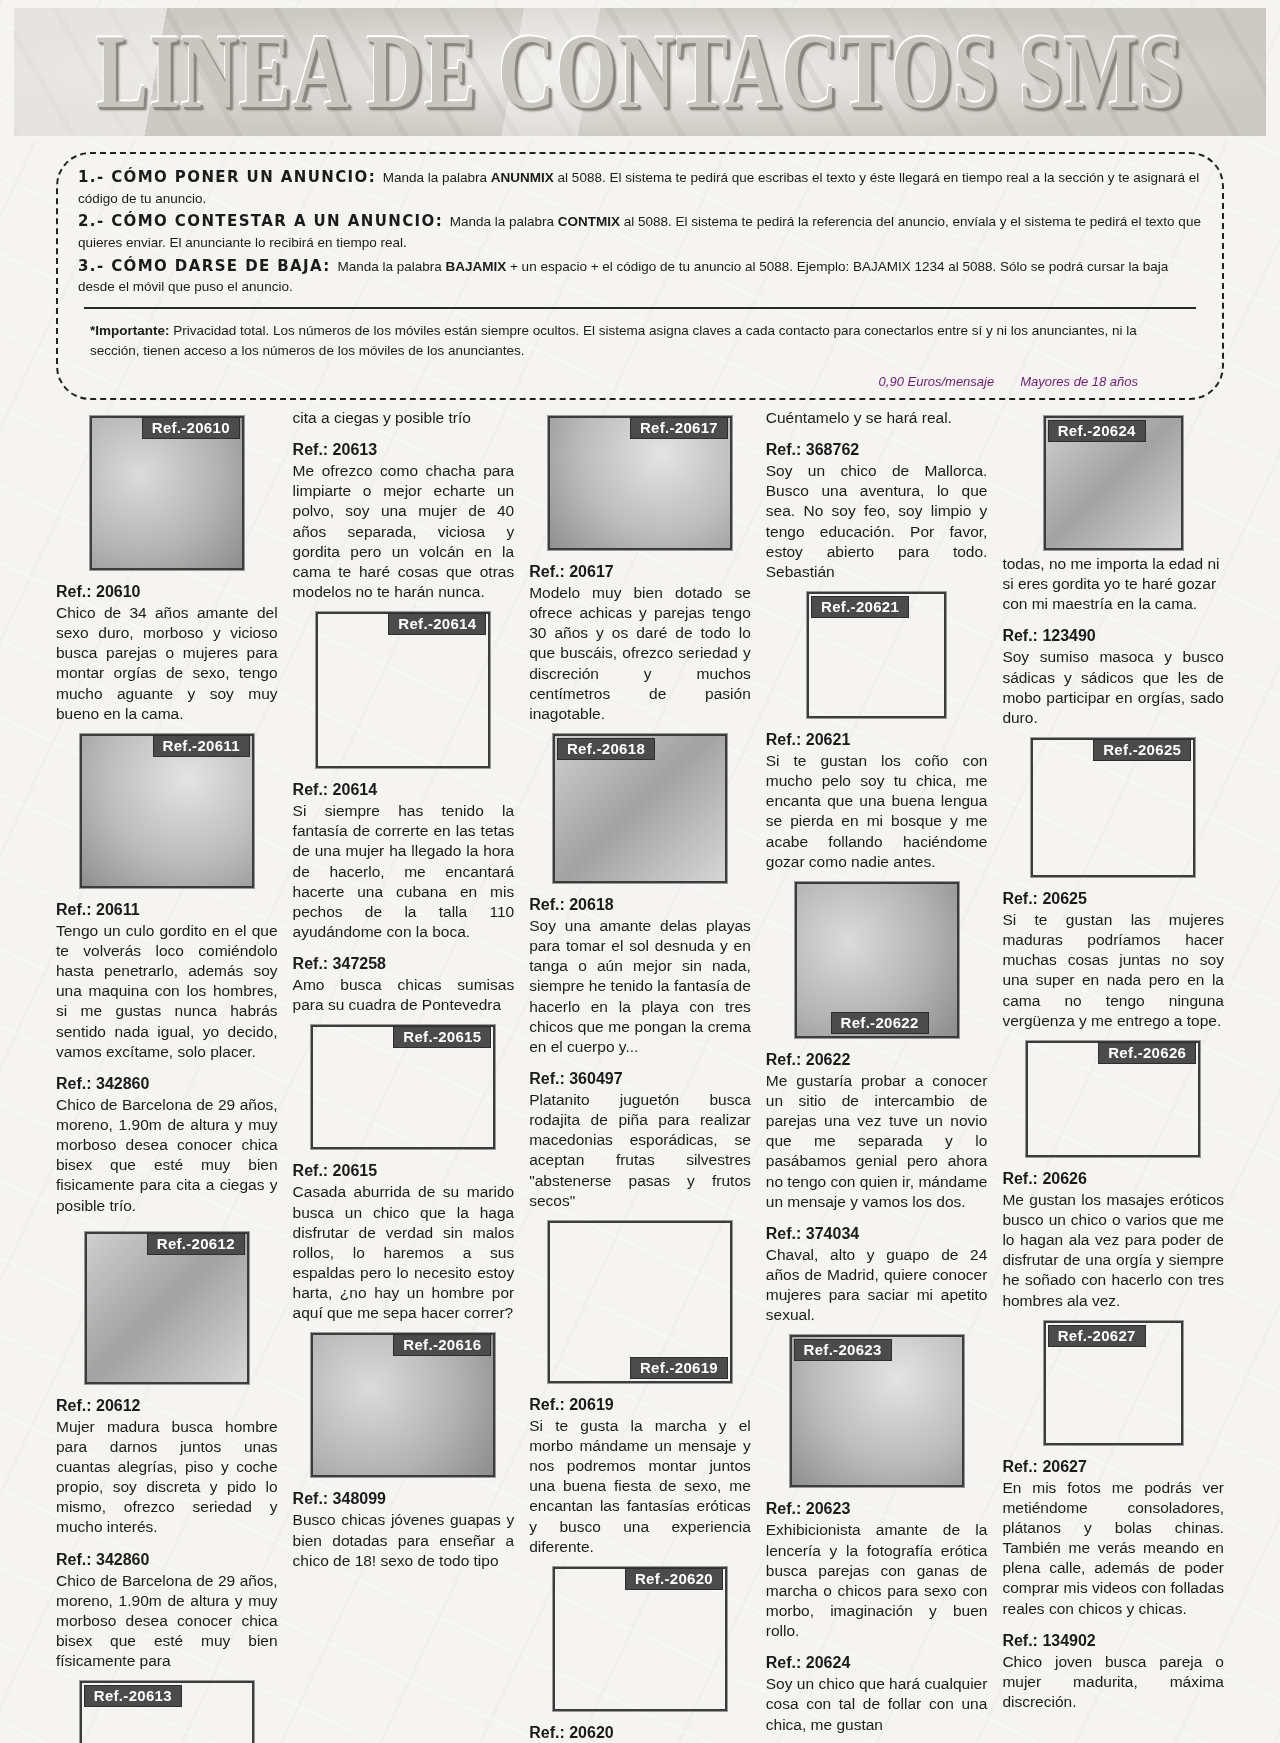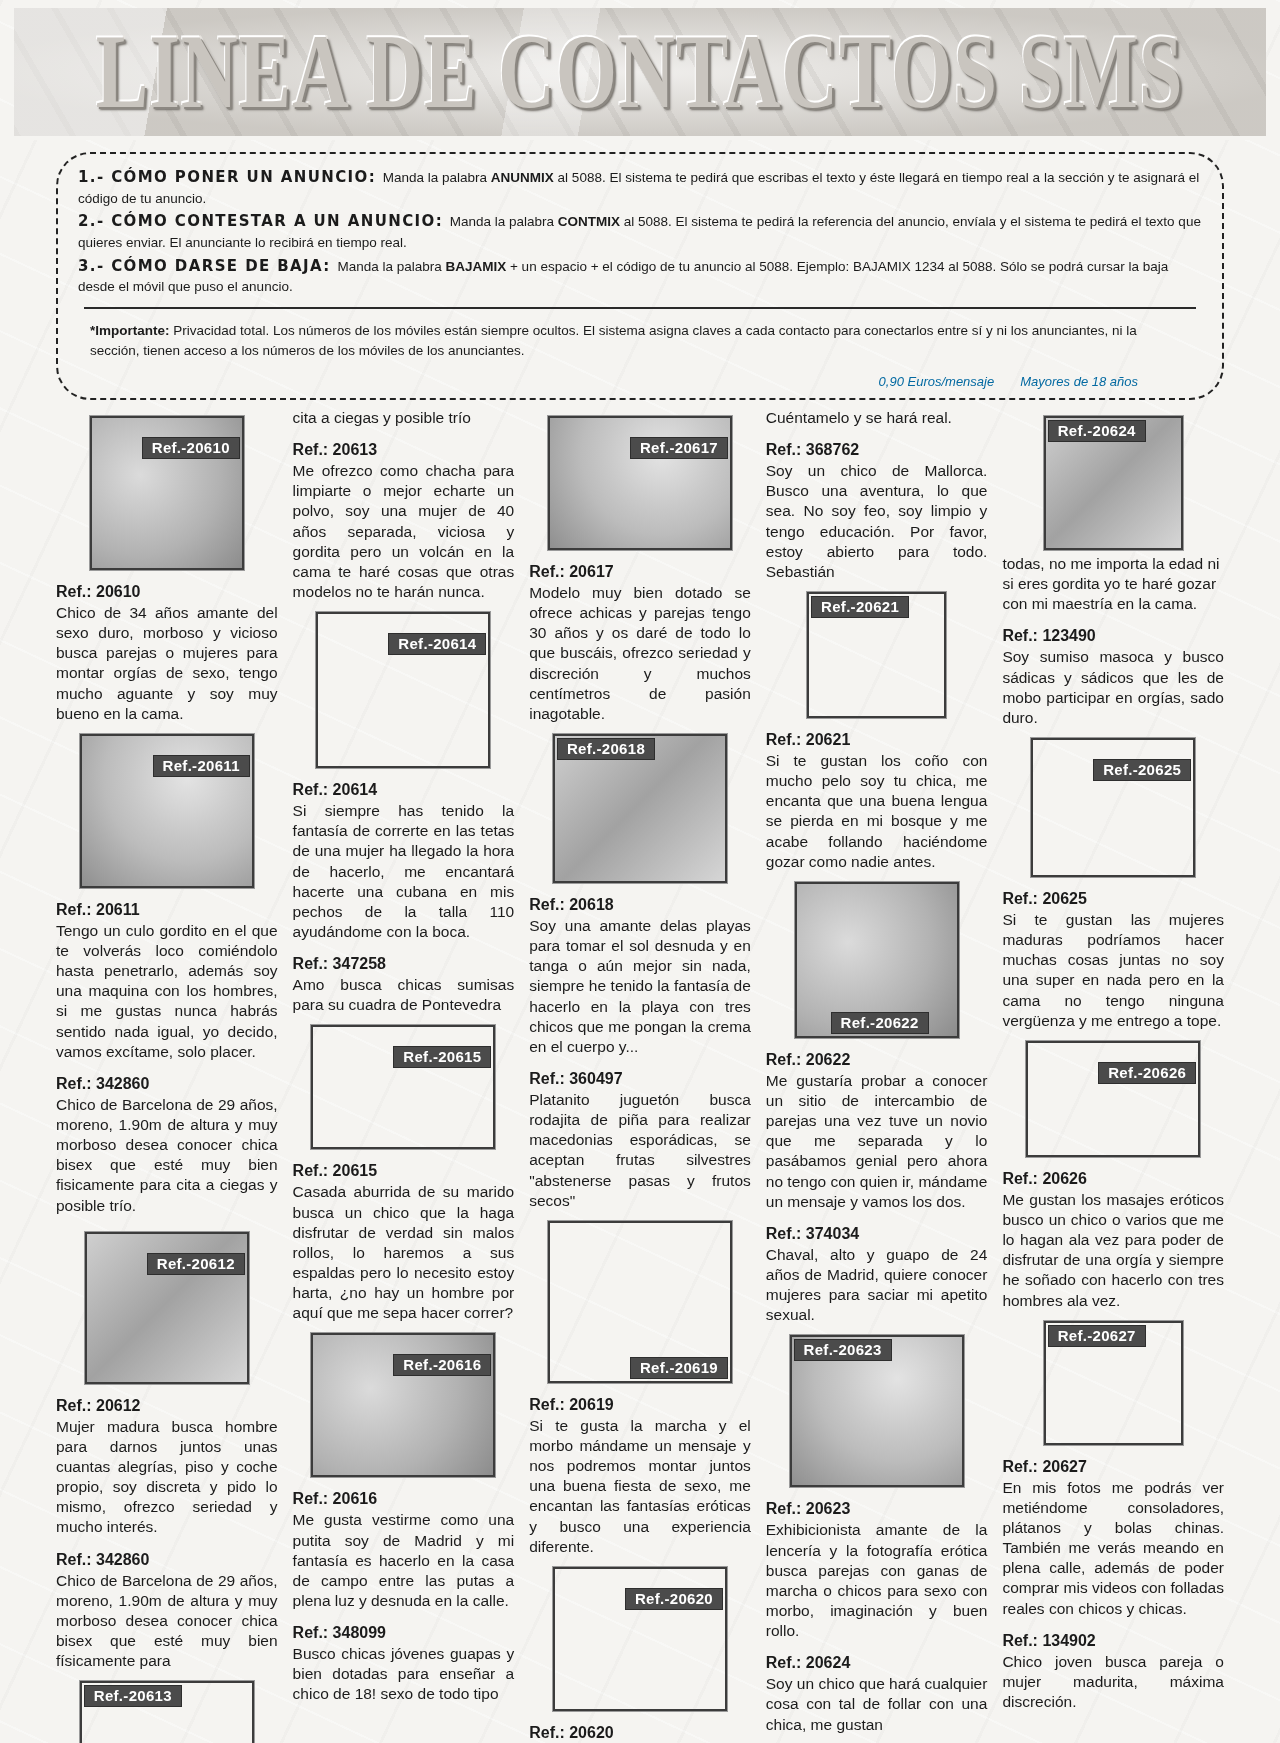--- a/index.html
+++ b/index.html
@@ -47,21 +47,21 @@
   .hand{
     font-family:"DejaVu Sans", sans-serif;
     letter-spacing:1.4px;font-size:15px;font-weight:700;
     white-space:nowrap;
   }
   .rules hr{border:none;border-top:2.5px solid #2a2a2a;margin:10px 6px 8px;}
   .important p{margin:12px;}
   .imp-label{font-weight:bold;}
   .price-age{
     position:absolute;right:84px;bottom:6px;
-    font-style:italic;font-size:13px;color:#0369a1;
+    font-style:italic;font-size:13px;color:#701a75;
   }
   .price-age span{margin-left:26px;}
   
   .columns{
     display:flex;gap:15px;
     padding:6px 56px 0;
     height:1430px;overflow:hidden;
   }
   .col{flex:1;min-width:0;}
   .ad-ref{font-weight:bold;font-size:16px;margin:13px 0 2px;}
@@ -70,21 +70,21 @@
   .photo{
     position:relative;margin:10px auto 4px;
     border:2px solid #3c3c3c;outline:1px solid #9a9a9a;
     filter:grayscale(1);
   }
   .photo-ref{
     position:absolute;background:#4b4b49;color:#fff;
     font-weight:bold;font-size:15px;padding:1px 9px 2px;
     letter-spacing:0.3px;box-shadow:0 0 0 1px #2e2e2e;
   }
-  .pos-tr{top:20px;right:3px;} .pos-tl{top:3px;left:3px;}
+  .pos-tr{top:0;right:3px;} .pos-tl{top:3px;left:3px;}
   .pos-br{bottom:3px;right:3px;} .pos-bl{bottom:3px;left:3px;margin-left:32px;}
   .v0{background:radial-gradient(circle at 32% 38%, #dedbd7, #b5b1ad 58%, #8f8b87);}
   .v1{background:radial-gradient(circle at 62% 28%, #e6e3df, #c0bbb6 55%, #938e89);}
   .v2{background:linear-gradient(135deg,#d2cfcb,#a5a19d 48%,#d9d6d2);}
   .v3{background:radial-gradient(ellipse at 52% 72%, #eae7e3, #bab6b2 62%, #878playing3 0 0);}
   .v3{background:radial-gradient(ellipse at 52% 72%, #eae7e3, #bab6b2 62%, #878playing;} 
   .v3{background:radial-gradient(ellipse at 52% 72%, #eae7e3, #bab6b2 62%, #87837f);}
   .v4{background:linear-gradient(100deg,#c7c3bf,#e2dfdb 42%,#a9a5a1 82%);}
   .v5{background:radial-gradient(circle at 70% 60%, #d5d2ce, #aca8a4 50%, #cbc8c4 85%);}
 </style>
@@ -168,24 +168,20 @@
         <span class="photo-ref pos-tr">Ref.-20615</span>
       </div>
       <div class="ad">
         <div class="ad-ref">Ref.: 20615</div>
         <div class="ad-body">Casada aburrida de su marido busca un chico que la haga disfrutar de verdad sin malos rollos, lo haremos a sus espaldas pero lo necesito estoy harta, ¿no hay un hombre por aquí que me sepa hacer correr?</div>
       </div>
       <div class="photo v0" style="width: 180px; height: 140px;">
         <span class="photo-ref pos-tr">Ref.-20616</span>
       </div>
       <div class="ad">
-        <div class="ad-ref">Ref.: 20616</div>
-        <div class="ad-body">Me gusta vestirme como una putita soy de Madrid y mi fantasía es hacerlo en la casa de campo entre las putas a plena luz y desnuda en la calle.</div>
-      </div>
-      <div class="ad">
         <div class="ad-ref">Ref.: 348099</div>
         <div class="ad-body">Busco chicas jóvenes guapas y bien dotadas para enseñar a chico de 18! sexo de todo tipo</div>
       </div>
     </div>
     <div class="col">
       <div class="photo v1" style="width: 180px; height: 130px;">
         <span class="photo-ref pos-tr">Ref.-20617</span>
       </div>
       <div class="ad">
         <div class="ad-ref">Ref.: 20617</div>

